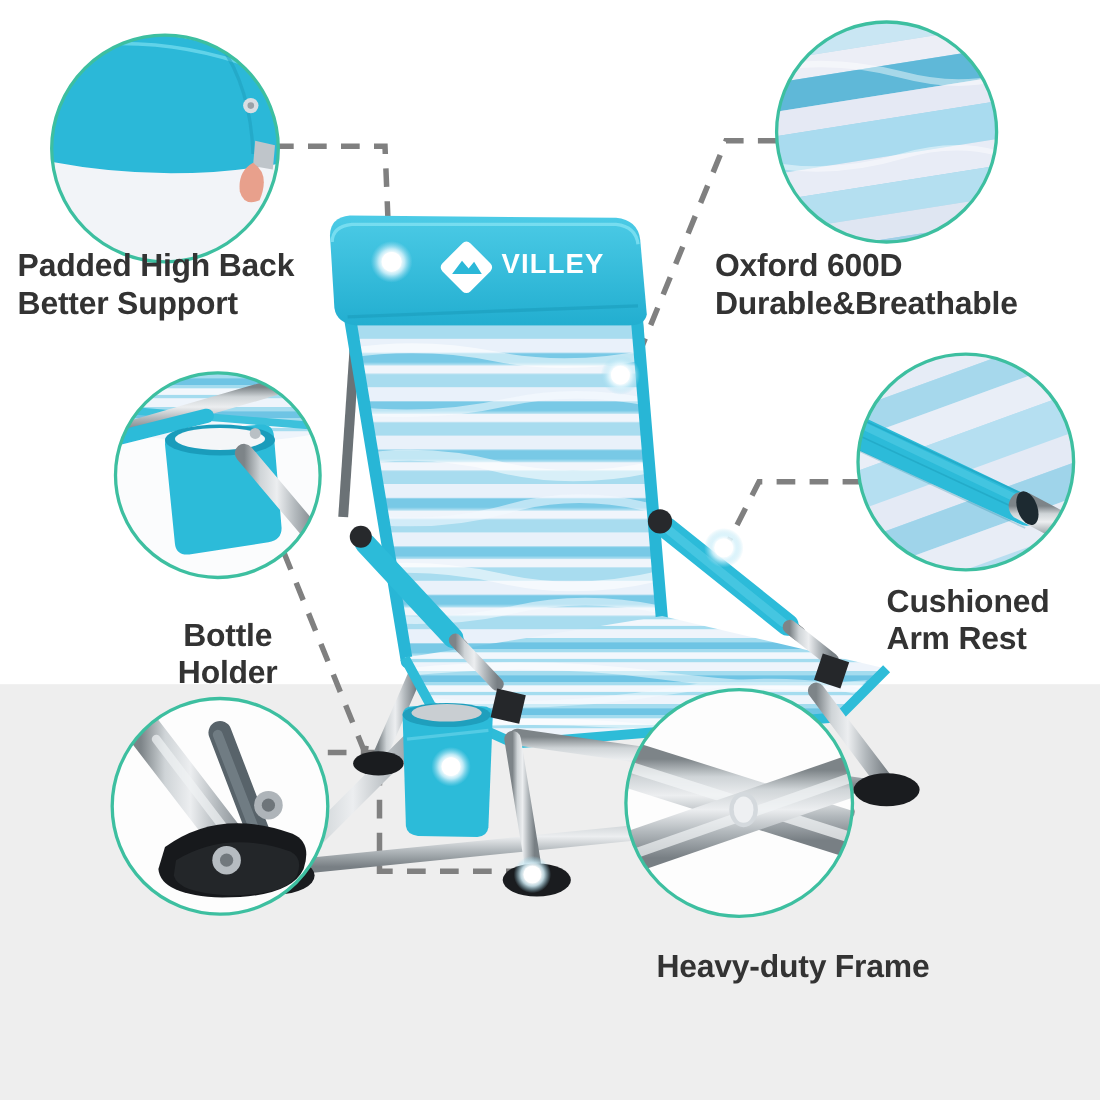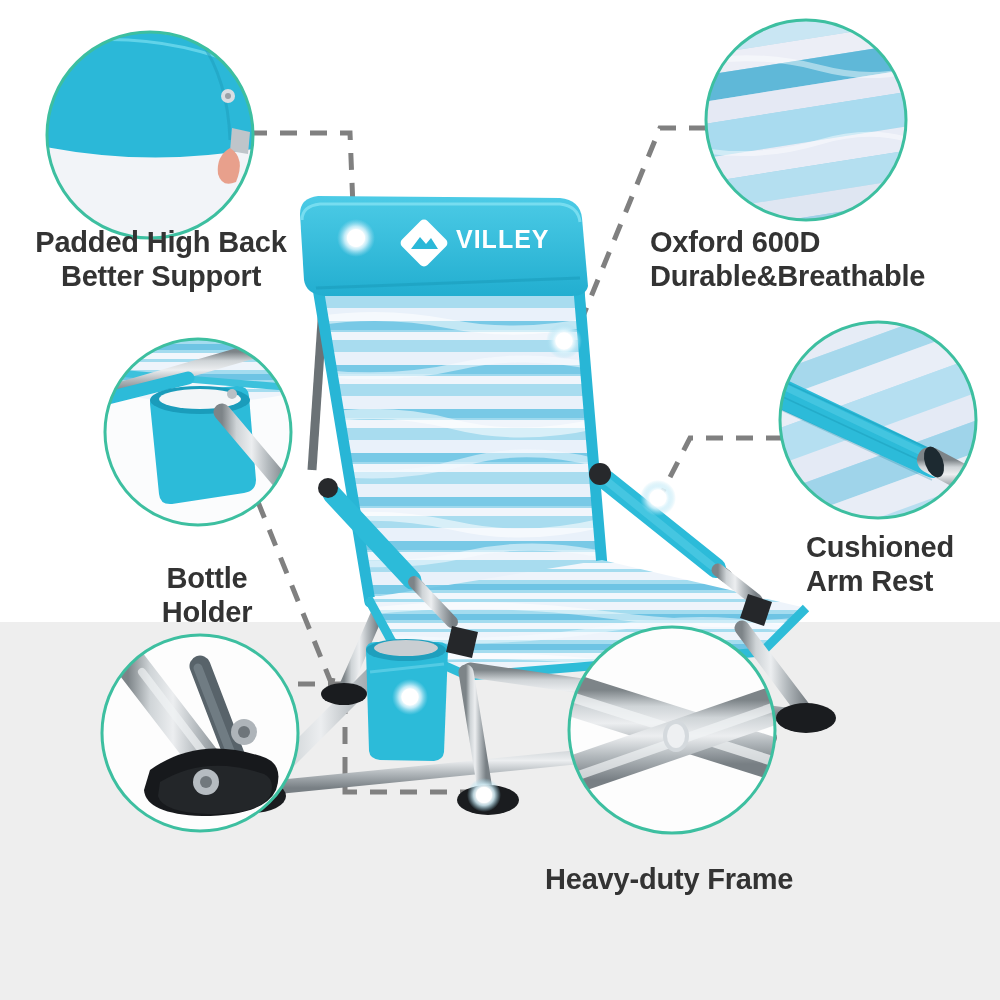--- a/index.html
+++ b/index.html
@@ -21,26 +21,26 @@
 
   
   .caption{
     position:absolute;
     color:#333333;
     font-weight:bold;
     line-height:1.16;
     letter-spacing:-0.2px;
     white-space:pre-line;
   }
-  .cap-padded     {left:16px;  top:226px; width:290px; font-size:29px; text-align:center;}
+  .cap-padded     {left:16px;  top:226px; width:290px; font-size:29px; text-align:left;}
   .cap-oxford     {left:650px; top:226px; width:330px; font-size:29px; text-align:left;}
   .cap-bottle     {left:92px;  top:531px; width:230px; font-size:29px; text-align:center;margin-top:31px;}
   .cap-cushion    {left:806px; top:531px; width:200px; font-size:29px; text-align:left;}
   .cap-antislip   {left:60px;  top:843px; width:320px; font-size:29px; text-align:center;}
-  .cap-frame      {left:545px; top:863px; width:300px; font-size:29px; text-align:left;}
+  .cap-frame      {left:545px; top:863px; width:300px; font-size:29px; text-align:right;}
 </style>
 </head>
 <body>
 
 <div id="stage">
 
   <div class="bg-top"></div>
   <div class="bg-bottom"></div>
 
   <svg id="art" viewBox="0 0 1000 1000">

